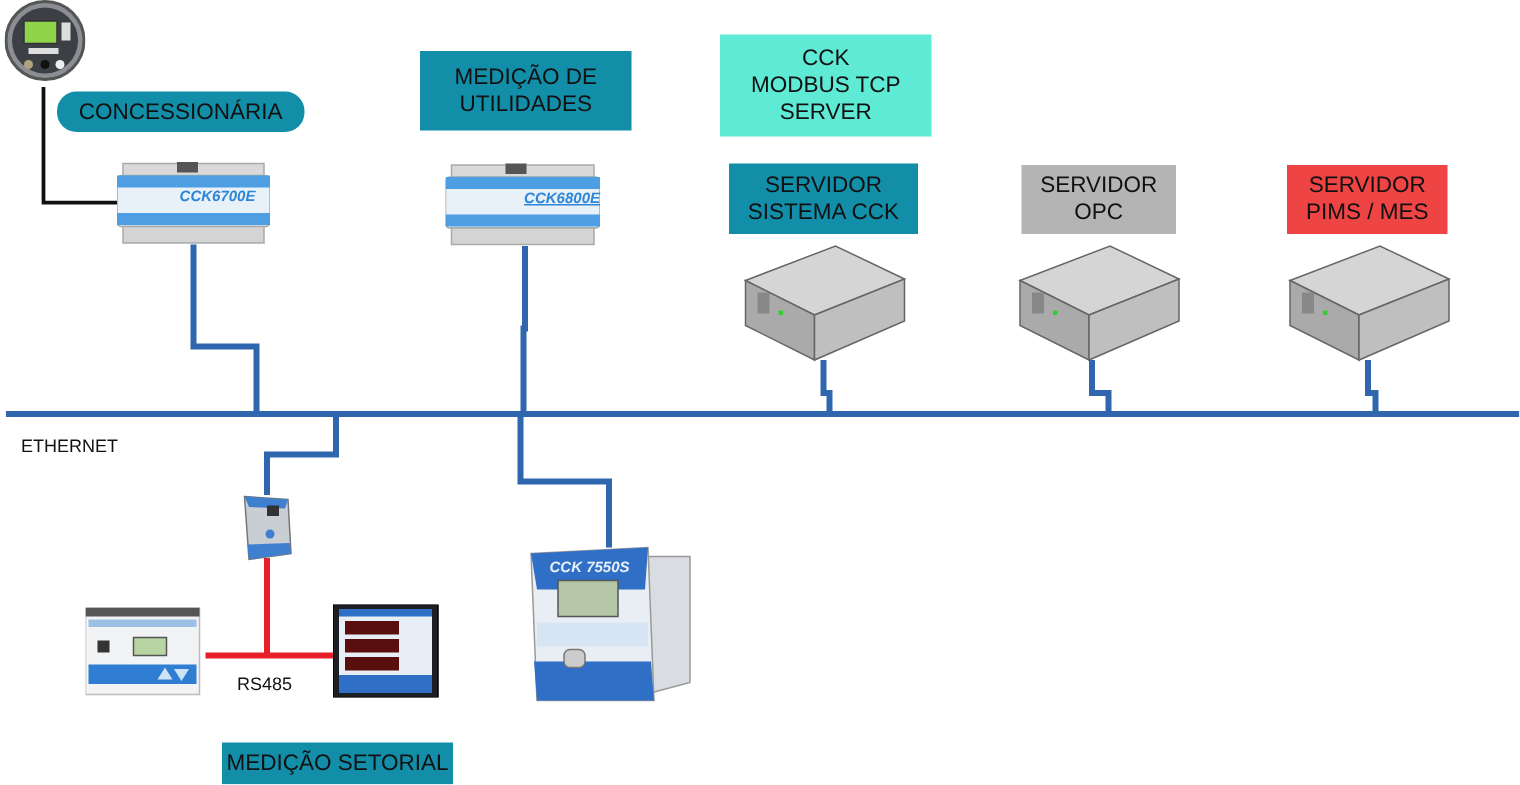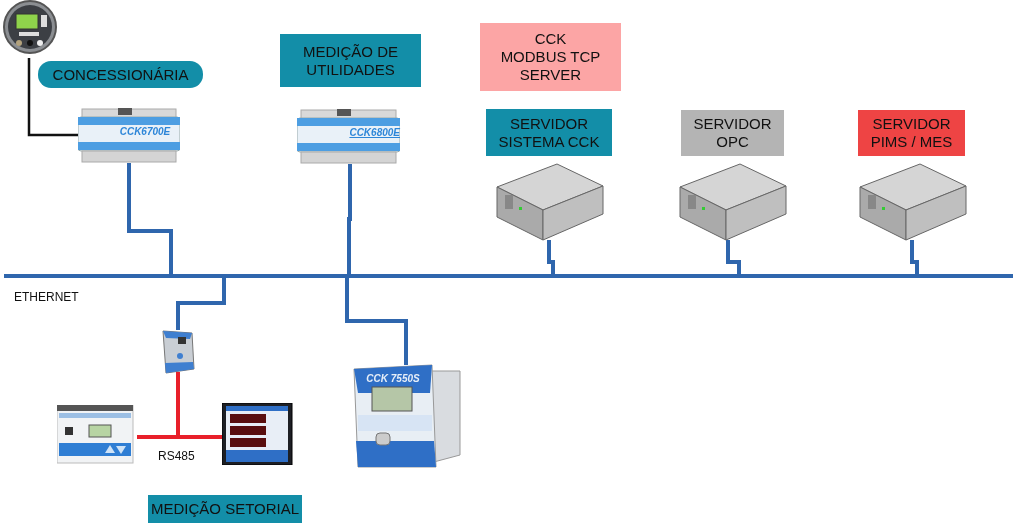--- a/index.html
+++ b/index.html
@@ -1,19 +1,19 @@
 <!DOCTYPE html>
 <html><head>
 <meta charset="utf-8">
 <style>
   html,body{margin:0;padding:0;background:#fff;}
   #stage{position:relative;width:1013px;height:523px;overflow:hidden;background:#fff;font-family:"Liberation Sans",sans-serif;}
   .label{position:absolute;display:flex;align-items:center;justify-content:center;text-align:center;color:#111;font-size:15px;line-height:18px;box-sizing:border-box;white-space:pre-line;}
   .teal{background:#138ea8;}
-  .orange{background:#fca5a5;}
+  .orange{background:#5eead4;}
   .gray{background:#b4b4b4;}
   .red{background:#ee4444;}
   .plain{position:absolute;font-size:12px;color:#111;}
   svg#wires{position:absolute;left:0;top:0;}
   .dev{position:absolute;}
 </style>
 </head>
 <body>
 
 <div id="stage">

